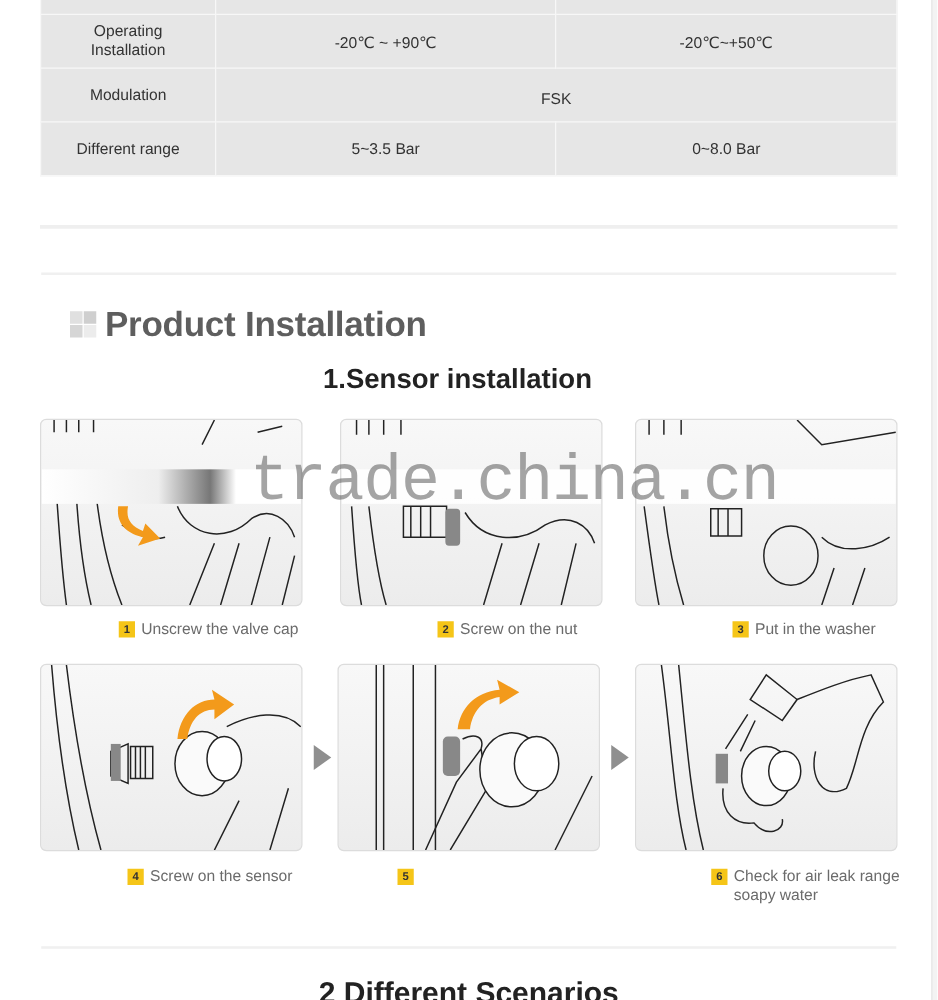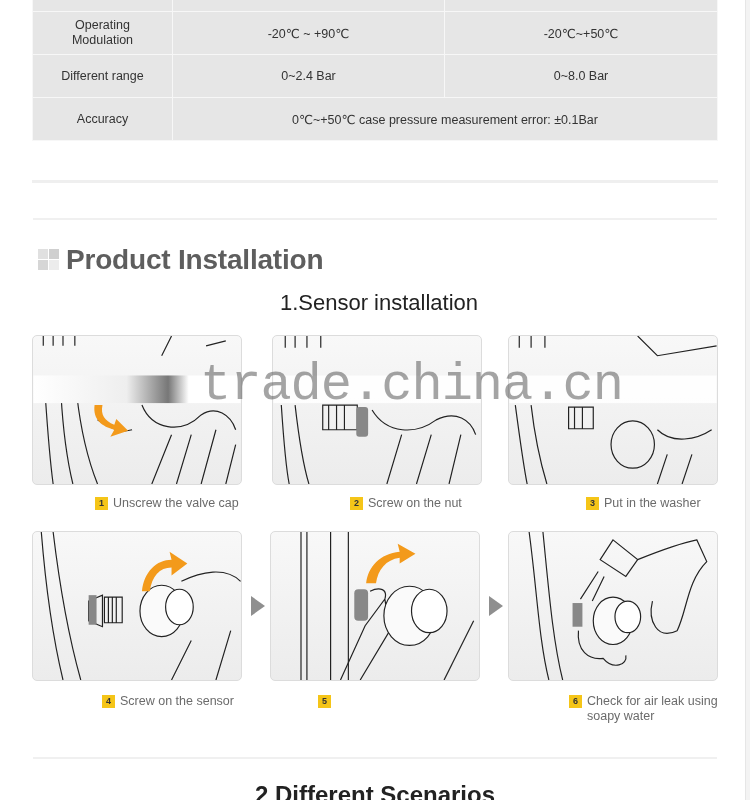--- a/index.html
+++ b/index.html
@@ -10,25 +10,25 @@
   
   .spec-table { position: absolute; left: 32px; top: -34px; width: 686px; border-collapse: collapse; background: #e6e6e6; }
   .spec-table td { border: 1px solid #f7f7f7; text-align: center; font-size: 12.5px; color: #333; vertical-align: middle; }
   .spec-table td.label { width: 140px; line-height: 15px; }
   .spec-table tr { height: 43px; }
   .spec-table tr.first { height: 44px; }
   .spec-shadow { position: absolute; left: 32px; top: 180px; width: 686px; height: 3px; background: #efefef; }
 
   .divider { position: absolute; left: 33px; width: 684px; height: 2px; background: #f0f0f0; }
 
-  .section-head { position: absolute; left: 38px; top: 244px; display: flex; align-items: center; justify-content: space-between; }
+  .section-head { position: absolute; left: 56px; top: 244px; display: flex; align-items: center; justify-content: space-between; }
   .square-icon { width: 22px; height: 22px; position: relative; margin-right: 6px; }
   .square-icon span { position: absolute; width: 10px; height: 10px; }
   .section-title { font-size: 28px; font-weight: bold; color: #5e5e5e; letter-spacing: -0.2px; }
-  .sub-title { position: absolute; left: 17px; width: 724px; text-align: center; font-size: 22px; font-weight: normal; color: #222; }
+  .sub-title { position: absolute; left: 4px; width: 724px; text-align: center; font-size: 22px; font-weight: bold; color: #222; }
   .step-img { position: absolute; width: 210px; height: 150px; border: 1px solid #dcdcdc; border-radius: 5px; background: linear-gradient(#f8f8f8, #ececec); overflow: hidden; }
   .step-img svg { width: 100%; height: 100%; }
   .step-cap { position: absolute; font-size: 12.5px; color: #6b6b6b; line-height: 15px; margin-left: 32px; }
   .badge { display: inline-block; width: 13px; height: 13px; background: #f5c518; color: #333; font-size: 9px; font-weight: bold; text-align: center; line-height: 13px; margin-right: 5px; vertical-align: 1px; }
   .arrow-tri { position: absolute; width: 0; height: 0; border-top: 10px solid transparent; border-bottom: 10px solid transparent; border-left: 14px solid #8f8f8f; }
 
   .watermark { position: absolute; left: 200px; top: 356px; font-size: 52px; color: rgba(90,90,90,0.55); letter-spacing: -1px; font-family: Liberation Mono, monospace; }
 
   .bottom-title { position: absolute; left: 0; width: 750px; top: 781px; text-align: center; font-size: 24px; font-weight: bold; color: #222; }
 </style>
@@ -40,33 +40,33 @@
 <table class="spec-table">
   <tbody>
       <tr class="first">
     <td class="label"></td>
     <td style="vertical-align:bottom;padding-bottom:30px;color:#777;">Stable • N/A</td>
     <td></td>
   </tr>
   <tr>
     <td class="label">
       <div>Operating</div>
-      <div>Modulation</div>
+      <div>Installation</div>
     </td>
     <td style="width:272px">-20℃ ~ +90℃</td>
     <td>-20℃~+50℃</td>
   </tr>
   <tr>
+    <td class="label">Modulation</td>
+    <td colspan="2" style="padding-top:6px">FSK</td>
+  </tr>
+  <tr>
     <td class="label">Different range</td>
-    <td>0~2.4 Bar</td>
+    <td>5~3.5 Bar</td>
     <td>0~8.0 Bar</td>
-  </tr>
-  <tr>
-    <td class="label">Accuracy</td>
-    <td colspan="2">0℃~+50℃ case pressure measurement error: ±0.1Bar</td>
   </tr>
 </tbody>
   </table>
 <div class="spec-shadow"></div>
 
 <div class="divider" style="top:218px"></div>
 
 <div class="section-head">
   <div class="square-icon">
     <span style="left:0;top:0;background:#e0e0e0"></span>
@@ -189,21 +189,21 @@
 </div>
 <div class="step-cap" style="left:286px;top:694px">
   <div style="display:flex">
     <span class="badge" style="margin-top:1px">5</span>
   </div>
 </div>
 <div class="step-cap" style="left:537px;top:694px">
   <div style="display:flex">
     <span class="badge" style="margin-top:1px">6</span>
     <div>
-      <div>Check for air leak using</div>
+      <div>Check for air leak range</div>
       <div>soapy water</div>
     </div>
   </div>
 </div>
 
 <div class="divider" style="top:757px"></div>
 
 <div class="bottom-title">2 Different Scenarios</div>
 
 </body></html>

